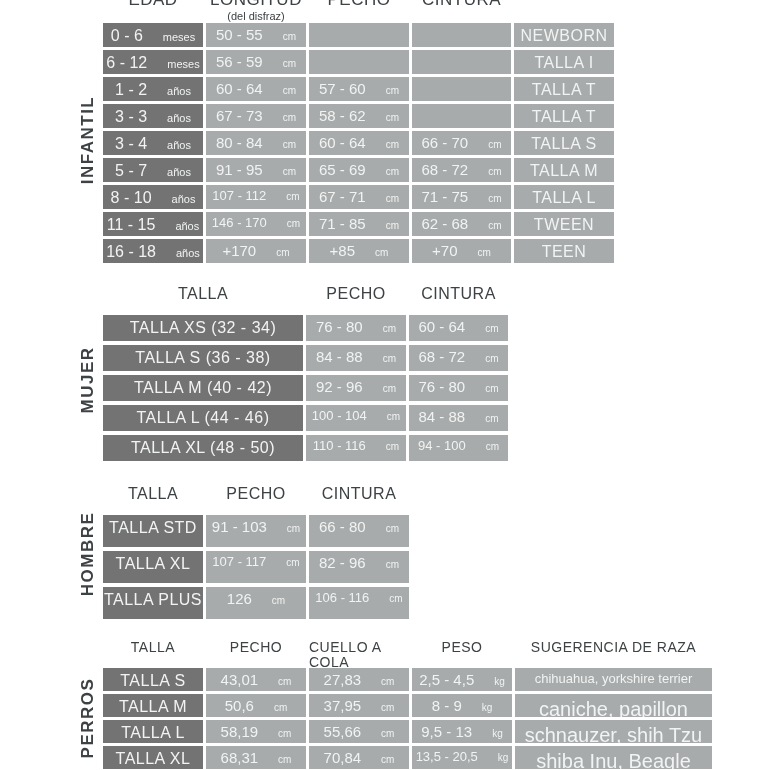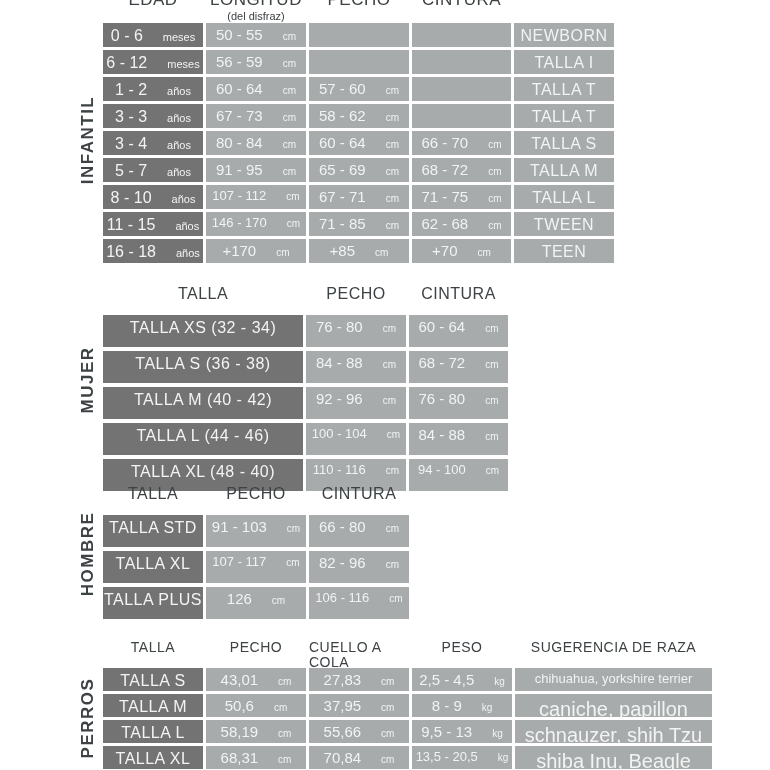--- a/index.html
+++ b/index.html
@@ -37,21 +37,21 @@
   .small .v, .small.tname, .small.breed { font-size:13px; }
 
   
   #sec-infantil { top:23px; row-gap:3px; }
   #sec-infantil .row, #sec-infantil .hdrrow { grid-template-columns:100px 100px 100px 99px 100px; }
   #sec-infantil .row { height:24px; }
   #sec-infantil .hdrrow { top:-32px; font-size:17px; }
   
   #sec-mujer { top:315px; row-gap:4px; }
   #sec-mujer .row, #sec-mujer .hdrrow { grid-template-columns:200px 100px 99px; }
-  #sec-mujer .row { height:32px; }
+  #sec-mujer .row { height:26px; }
   #sec-mujer .hdrrow { top:-29px; font-size:16px; }
   
   #sec-hombre { top:515px; row-gap:4px; }
   #sec-hombre .row, #sec-hombre .hdrrow { grid-template-columns:100px 100px 100px; }
   #sec-hombre .row { height:32px; }
   #sec-hombre .hdrrow { top:-29px; font-size:16px; }
   
   #sec-perros { top:668px; row-gap:3px; }
   #sec-perros .row, #sec-perros .hdrrow { grid-template-columns:100px 100px 100px 100px 197px; }
   #sec-perros .row { height:23px; }
@@ -287,21 +287,21 @@
       <div class="cell light small">
           <span class="v">100 - 104</span>
           <span class="u">cm</span>
         </div>
       <div class="cell light">
           <span class="v">84 - 88</span>
           <span class="u">cm</span>
         </div>
     </div>
     <div class="row">
-      <div class="cell dark tname">TALLA XL (48 - 40)</div>
+      <div class="cell dark tname">TALLA XL (48 - 50)</div>
       <div class="cell light small">
           <span class="v">110 - 116</span>
           <span class="u">cm</span>
         </div>
       <div class="cell light small">
           <span class="v">94 - 100</span>
           <span class="u">cm</span>
         </div>
     </div>
   </div>

